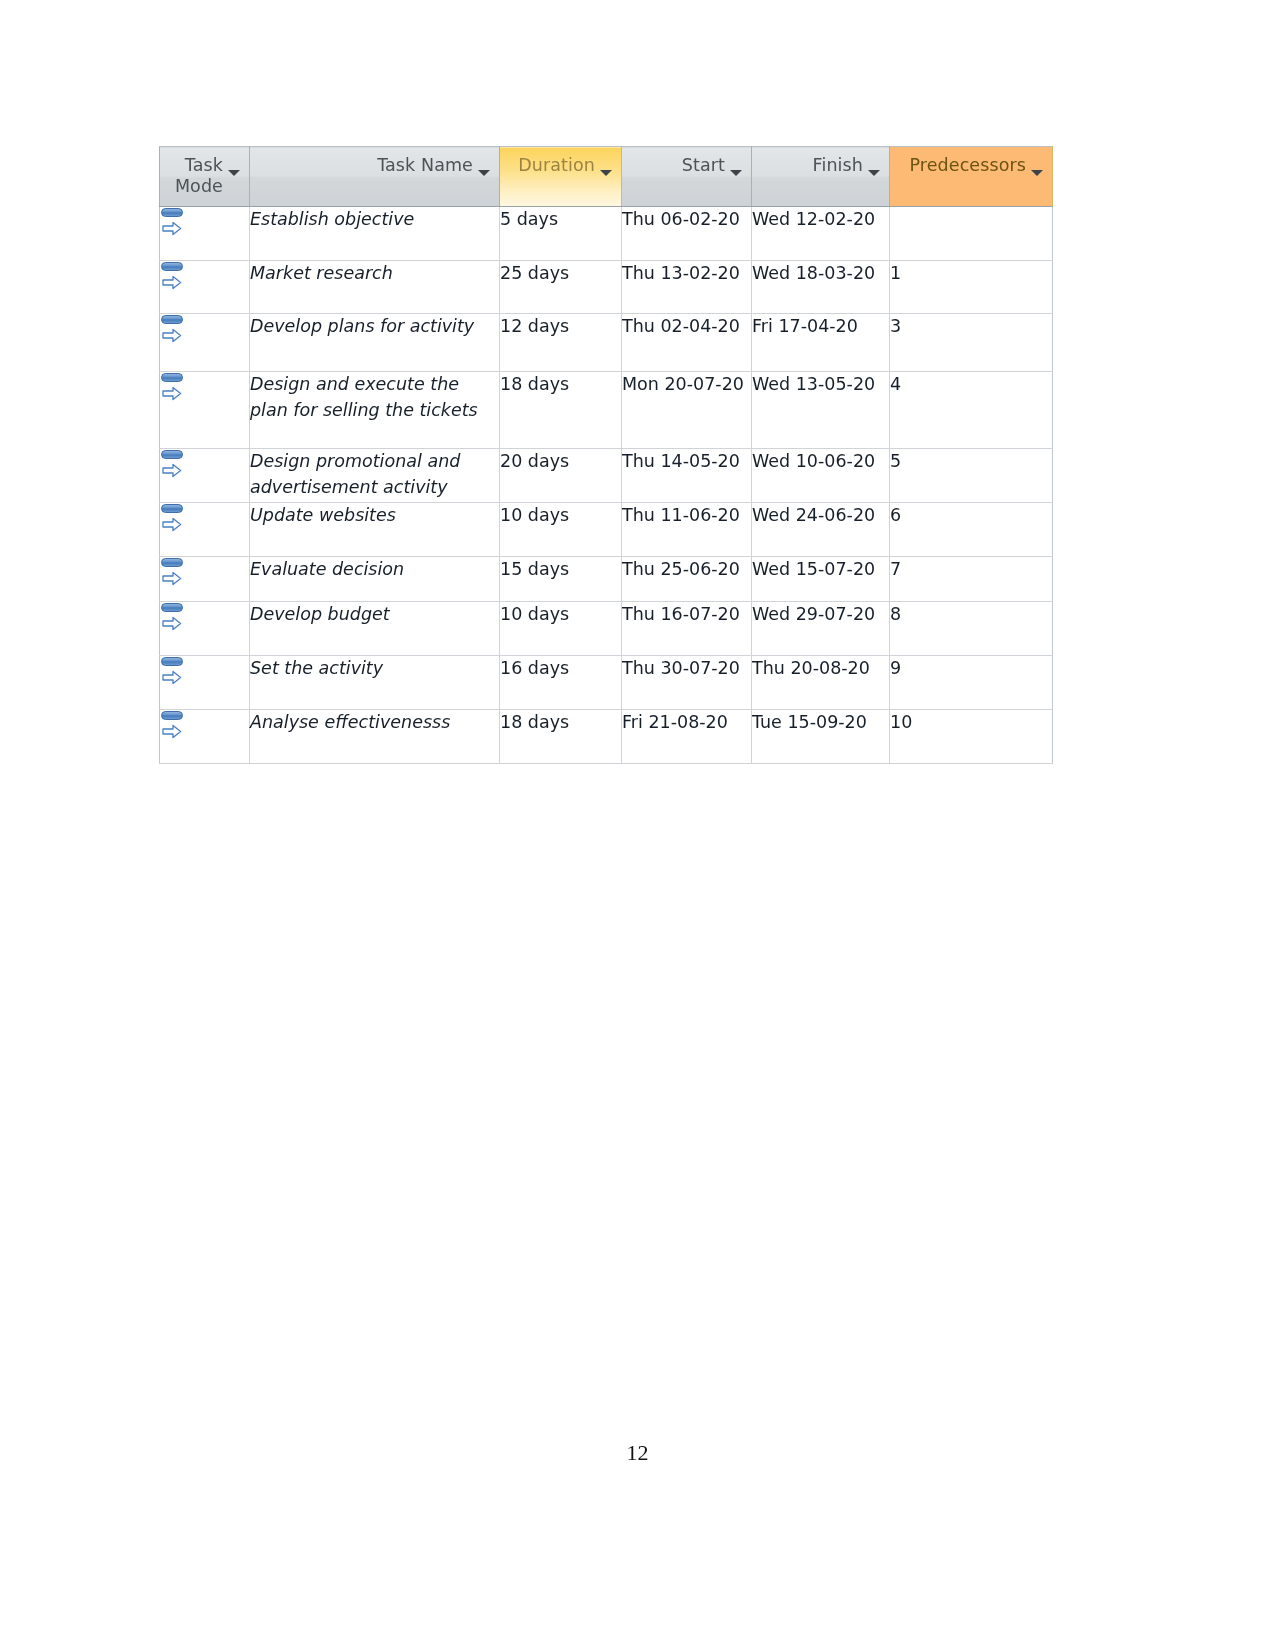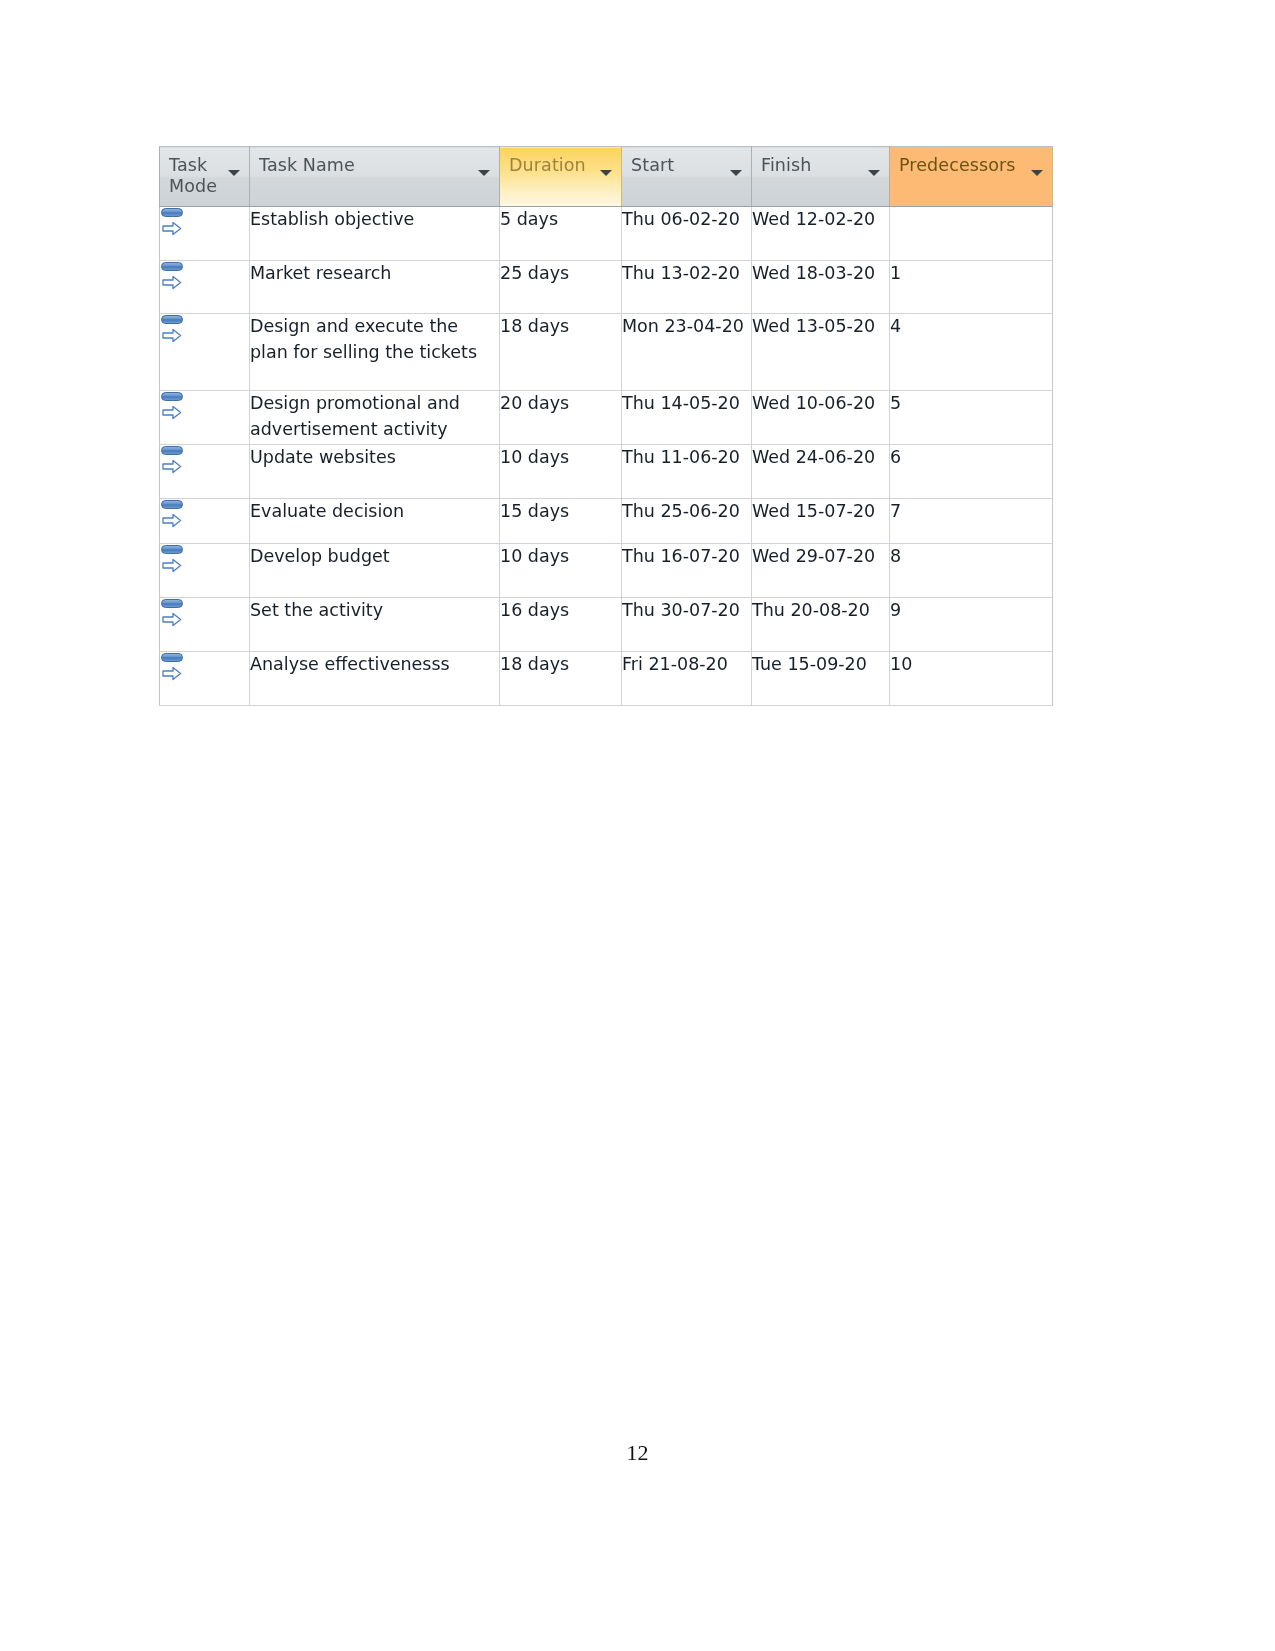--- a/index.html
+++ b/index.html
@@ -46,21 +46,21 @@
 
   .hdr {
     position: relative;
     background: linear-gradient(to bottom, #e3e6e8 0%, #dcdfe2 48%, #d3d7da 52%, #cdd2d6 100%);
     border-right: 1px solid #a9b0b6;
     border-bottom: 1px solid #9aa2a9;
     border-top: 1px solid #b9c0c6;
     color: #4c5358;
     font-size: 17.5px;
     font-weight: 400;
-    text-align: left;
+    text-align: right;
     box-sizing: border-box;
   }
   .hdr:first-child { border-left: 1px solid #a9b0b6; }
 
   .hdr-label {
     display: block;
     padding: 8px 26px 0 9px;
     line-height: 1.18;
     white-space: pre-line;
     letter-spacing: .1px;
@@ -94,21 +94,21 @@
     border-right: 1px solid #d0d4d8;
     border-bottom: 1px solid #d0d4d8;
     font-size: 17.5px;
     color: #17202a;
     background: #ffffff;
     box-sizing: border-box;
   }
   tbody td:first-child { border-left: 1px solid #c2c7cc; }
   tbody td:last-child  { border-right: 1px solid #c2c7cc; }
 
-  .cell-pad   { padding: 10px 10px 0 14px; line-height: 1.47; }
+  .cell-pad   { padding: 10px 10px 0 14px; line-height: 1.47; font-style: italic; }
   .cell-pad-s { padding: 10px 10px 0 5px;  line-height: 1.47; }
 
   .cell-mode  { text-align: left; padding: 6px 0 0 10px; }
 
   
   .mode-icon {
     position: relative;
     display: block;
     width: 26px;
     height: 30px;
@@ -207,32 +207,47 @@
                 <path d="M1 5 H11 V1.5 L18.6 7.5 L11 13.5 V10 H1 Z" fill="#ffffff" stroke="#4a7fc0" stroke-width="1.3" stroke-linejoin="round"></path>
               </svg></span>
           </span>
         </td>
         <td class="cell-pad">Market research</td>
         <td class="cell-pad-s">25 days</td>
         <td class="cell-pad-s">Thu 13-02-20</td>
         <td class="cell-pad-s">Wed 18-03-20</td>
         <td class="cell-pad-s">1</td>
       </tr>
+      <tr style="height: 58px;">
+        <td class="cell-mode">
+          <span class="mode-icon">
+            <span class="pill"></span>
+            <span class="arrow"><svg viewBox="0 0 20 15" width="20" height="15" aria-hidden="true">
+                <path d="M1 5 H11 V1.5 L18.6 7.5 L11 13.5 V10 H1 Z" fill="#ffffff" stroke="#4a7fc0" stroke-width="1.3" stroke-linejoin="round"></path>
+              </svg></span>
+          </span>
+        </td>
+        <td class="cell-pad">Develop plans for activity</td>
+        <td class="cell-pad-s">12 days</td>
+        <td class="cell-pad-s">Thu 02-04-20</td>
+        <td class="cell-pad-s">Fri 17-04-20</td>
+        <td class="cell-pad-s">3</td>
+      </tr>
       <tr style="height: 77px;">
         <td class="cell-mode">
           <span class="mode-icon">
             <span class="pill"></span>
             <span class="arrow"><svg viewBox="0 0 20 15" width="20" height="15" aria-hidden="true">
                 <path d="M1 5 H11 V1.5 L18.6 7.5 L11 13.5 V10 H1 Z" fill="#ffffff" stroke="#4a7fc0" stroke-width="1.3" stroke-linejoin="round"></path>
               </svg></span>
           </span>
         </td>
         <td class="cell-pad">Design and execute the plan for selling the tickets</td>
         <td class="cell-pad-s">18 days</td>
-        <td class="cell-pad-s">Mon 23-04-20</td>
+        <td class="cell-pad-s">Mon 20-07-20</td>
         <td class="cell-pad-s">Wed 13-05-20</td>
         <td class="cell-pad-s">4</td>
       </tr>
       <tr style="height: 54px;">
         <td class="cell-mode">
           <span class="mode-icon">
             <span class="pill"></span>
             <span class="arrow"><svg viewBox="0 0 20 15" width="20" height="15" aria-hidden="true">
                 <path d="M1 5 H11 V1.5 L18.6 7.5 L11 13.5 V10 H1 Z" fill="#ffffff" stroke="#4a7fc0" stroke-width="1.3" stroke-linejoin="round"></path>
               </svg></span>

